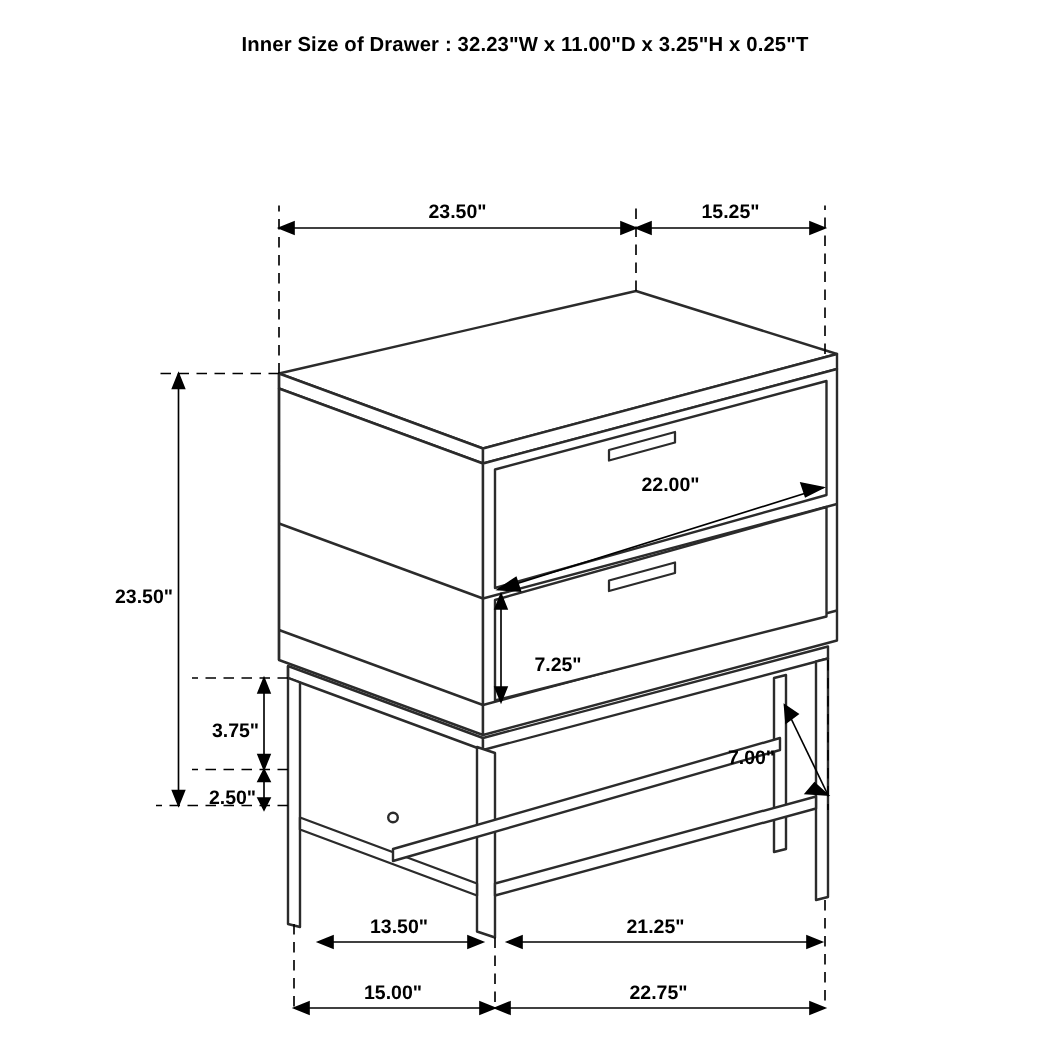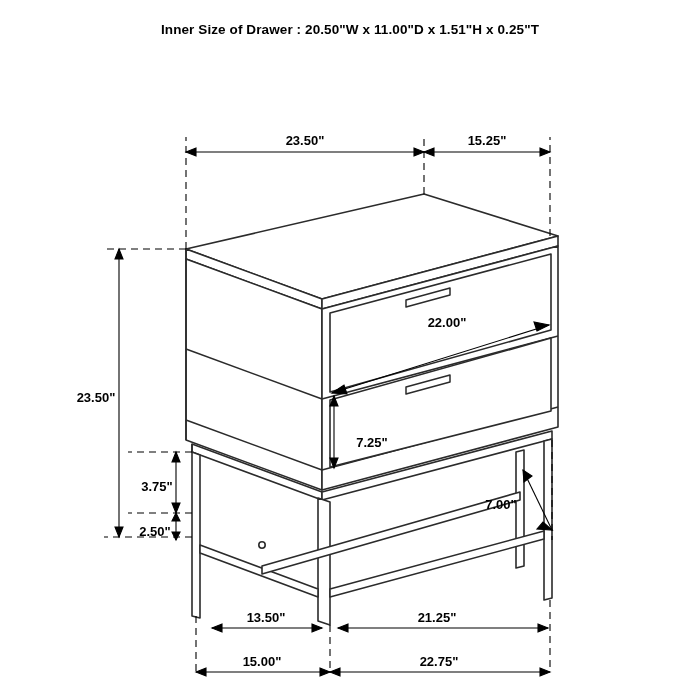--- a/index.html
+++ b/index.html
@@ -41,21 +41,21 @@
     font-size: 13px;
     font-weight: bold;
     fill: #000;
   }
 </style>
 </head>
 <body>
 
 <div id="stage">
 
-  <div id="title">Inner Size of Drawer : 20.50"W x 11.00"D x 1.51"H x 0.25"T</div>
+  <div id="title">Inner Size of Drawer : 32.23"W x 11.00"D x 3.25"H x 0.25"T</div>
 
   <svg id="drawing" width="700" height="700" viewBox="0 0 700 700">
 
     <g fill="none" stroke="#2b2b2b" stroke-width="1.6" stroke-linejoin="round">
 
       <polygon points="186,249 424,194 558,236 322,299" fill="#ffffff"></polygon>
 
       <polygon points="186,249 322,299 322,309 186,259" fill="#ffffff"></polygon>
       <polygon points="322,299 558,236 558,246 322,309" fill="#ffffff"></polygon>
 

